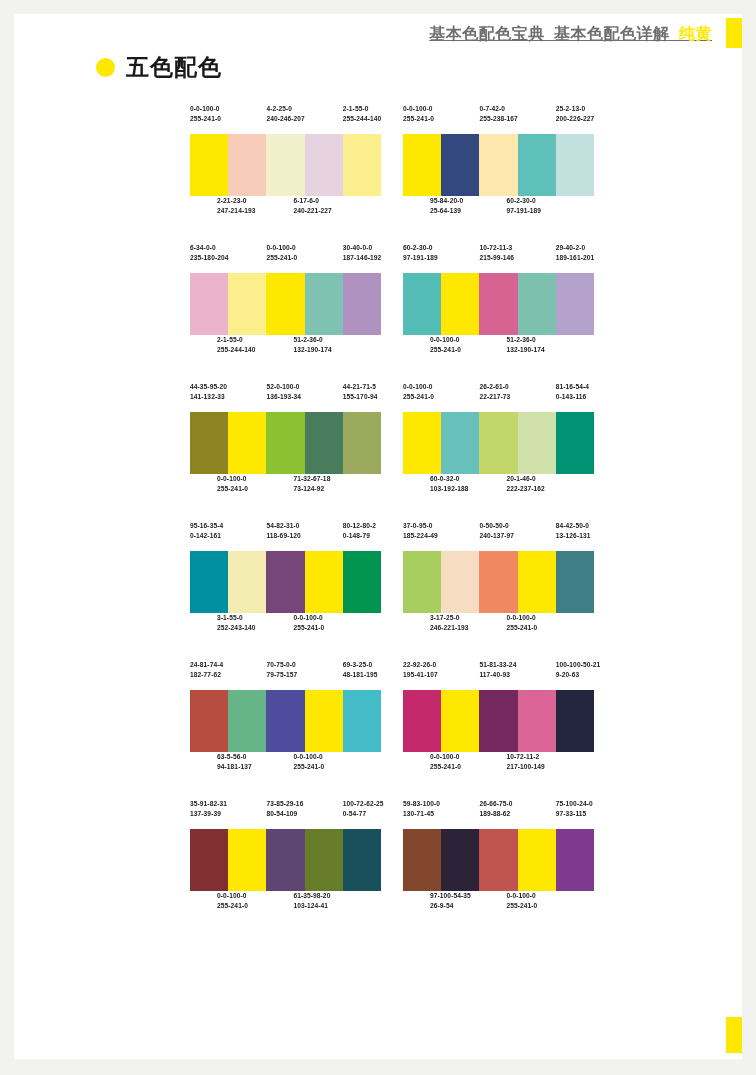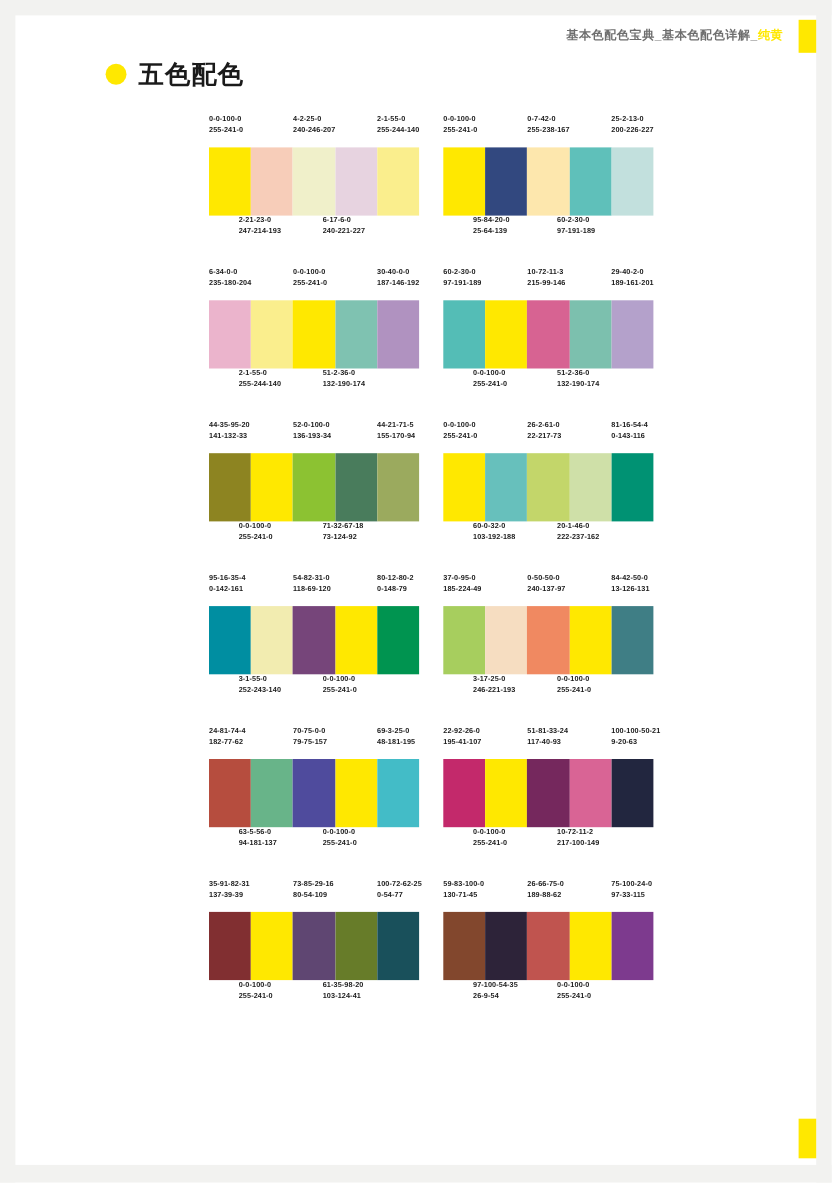--- a/index.html
+++ b/index.html
@@ -41,25 +41,26 @@
     width: 14px; height: 1075px;
     background: #f2f2f0;
   }
 
   
   .header {
     position: absolute;
     left: 0; top: 24px;
     width: 712px;
     text-align: right;
-    font-size: 11px;
+    font-size: 16px;
     font-weight: bold;
     letter-spacing: 0.5px;
     color: #6e6e6e;
     white-space: nowrap;
+    text-decoration: underline;
   }
   .header .hl-accent { color: #ffe800; }
   .header-tab {
     position: absolute;
     right: 14px; top: 18px;
     width: 16px; height: 30px;
     background: #ffe800;
   }
   .footer-tab {
     position: absolute;

